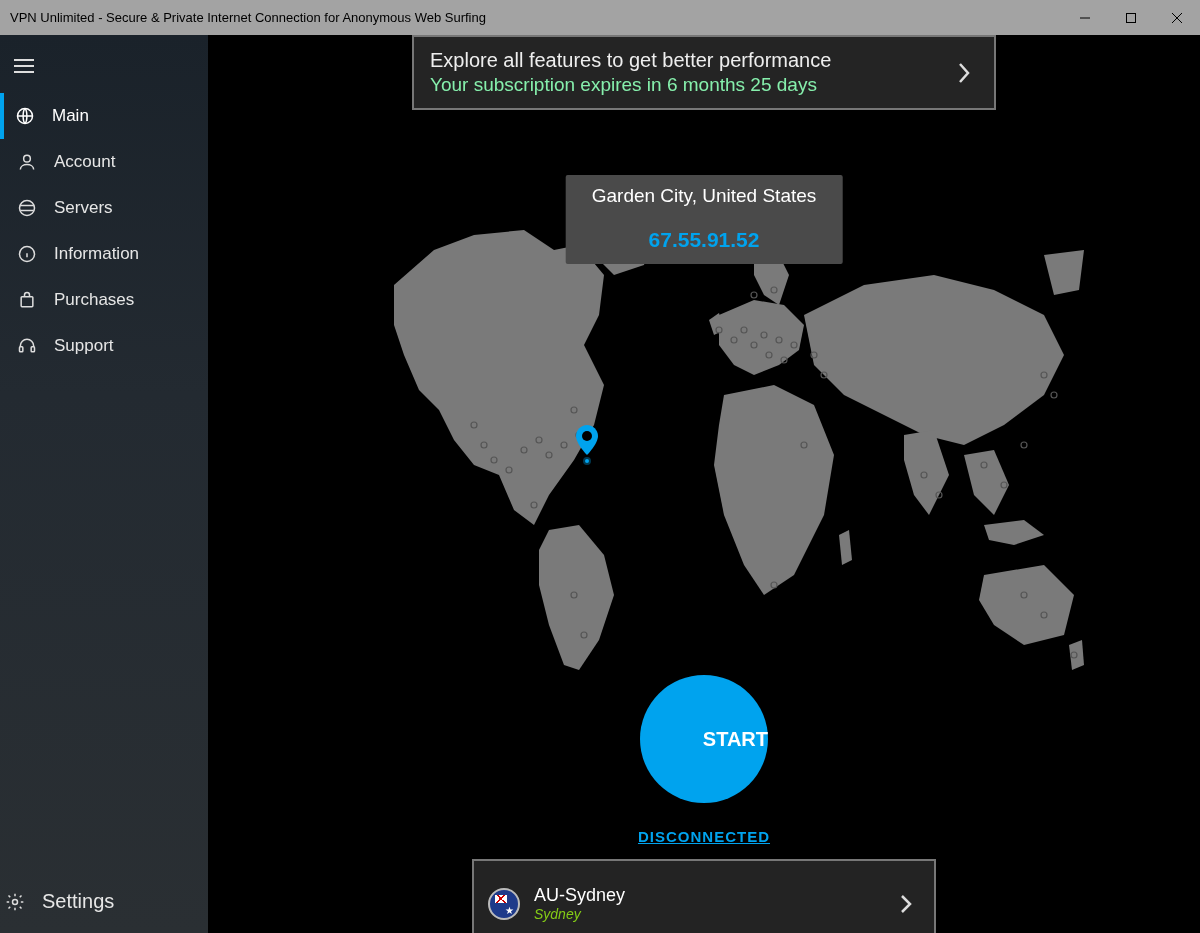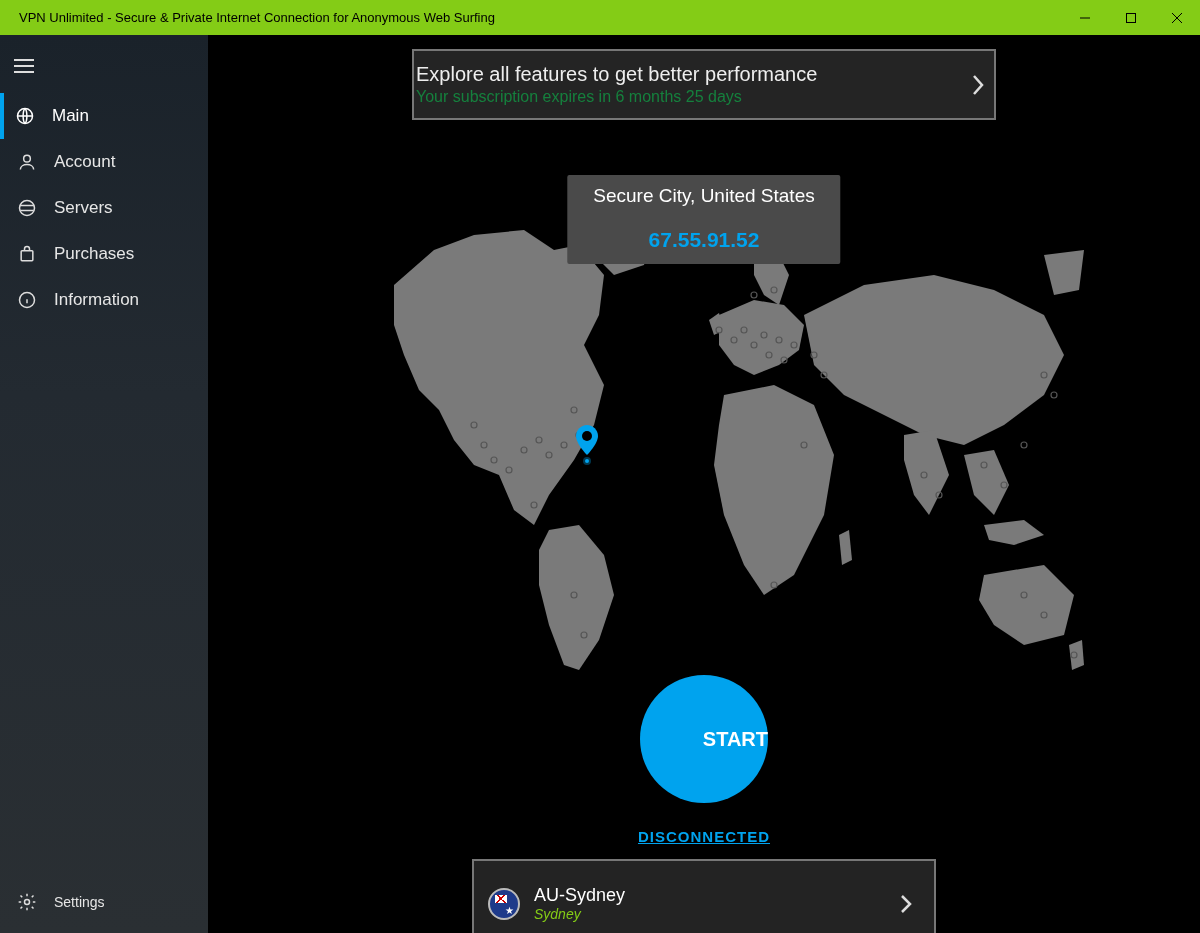--- a/index.html
+++ b/index.html
@@ -1,24 +1,24 @@
 <!DOCTYPE html>
 <html><head>
 <meta charset="utf-8">
 <style>
 * { margin: 0; padding: 0; box-sizing: border-box; font-family: "Segoe UI", Arial, sans-serif; }
 html, body { width: 1200px; height: 933px; background: #000; color: #fff; overflow: hidden; }
 
 .titlebar {
   height: 35px;
-  background: #84cc16;
+  background: #a3a3a3;
   color: #000;
   display: flex;
   align-items: center;
-  padding-left: 19px;
+  padding-left: 10px;
   font-size: 13px;
 }
 .titlebar .spacer { flex: 1; }
 .titlebar .winbtn {
   width: 46px; height: 35px;
   display: flex; align-items: center; justify-content: center;
   color: #000;
 }
 
 .app-body {
@@ -58,49 +58,48 @@
   width: 4px;
   background: #00a3ee;
 }
 .nav-item.active { color: #fff; padding-left: 14px; }
 
 .sidebar-spacer { flex: 1; }
 .settings-row {
   display: flex;
   align-items: center;
   gap: 16px;
-  padding: 16px 16px 20px 16px;
-  font-size: 14px;
+  padding: 16px 16px 20px 4px;
+  font-size: 20px;
   color: #e6e6e6;
   cursor: pointer;
 }
 .settings-row .ic { width: 22px; height: 22px; display:flex; align-items:center; justify-content:center; }
 
 .main {
   flex: 1;
   background: #000;
   position: relative;
   display: flex;
   flex-direction: column;
   align-items: center;
 }
 
 .banner {
-  margin-top: 14px;
   width: 584px;
   border: 2px solid #777;
   background: rgba(60,60,60,0.6);
   display: flex;
   align-items: center;
-  padding: 12px 2px;
+  padding: 12px 16px;
   cursor: pointer;
 }
 .banner-texts { flex: 1; }
 .banner-title { font-size: 20px; color: #eee; }
-.banner-sub { font-size: 16px; color: #15803d; margin-top: 2px; }
+.banner-sub { font-size: 19px; color: #86efac; margin-top: 2px; }
 .chev { width: 28px; height: 28px; display:flex; align-items:center; justify-content:center; color:#ddd; }
 
 .loc-card {
   position: absolute;
   top: 140px;
   left: 50%;
   transform: translateX(-50%);
   background: #4a4a4a;
   padding: 10px 26px 12px 26px;
   text-align: center;
@@ -274,34 +273,44 @@
           <svg width="20" height="20" viewBox="0 0 24 24" fill="none" stroke="#ddd" stroke-width="1.8">
             <circle cx="12" cy="12" r="9"></circle>
               <path d="M4 9h16M4 15h16"></path>
           </svg>
         </span>
         <span>Servers</span>
       </li>
       <li class="nav-item">
         <span class="ic">
           <svg width="20" height="20" viewBox="0 0 24 24" fill="none" stroke="#ddd" stroke-width="1.8">
+            <circle cx="12" cy="12" r="9"></circle>
+              <path d="M12 8h.01M12 11v5"></path>
+          </svg>
+        </span>
+        <span>Information</span>
+      </li>
+      <li class="nav-item">
+        <span class="ic">
+          <svg width="20" height="20" viewBox="0 0 24 24" fill="none" stroke="#ddd" stroke-width="1.8">
             <rect x="5" y="8" width="14" height="12" rx="1"></rect>
               <path d="M9 8V6a3 3 0 016 0v2"></path>
           </svg>
         </span>
         <span>Purchases</span>
       </li>
       <li class="nav-item">
         <span class="ic">
           <svg width="20" height="20" viewBox="0 0 24 24" fill="none" stroke="#ddd" stroke-width="1.8">
-            <circle cx="12" cy="12" r="9"></circle>
-              <path d="M12 8h.01M12 11v5"></path>
-          </svg>
-        </span>
-        <span>Information</span>
+            <path d="M4 13v-1a8 8 0 0116 0v1"></path>
+              <rect x="3" y="13" width="4" height="6" rx="1"></rect>
+              <rect x="17" y="13" width="4" height="6" rx="1"></rect>
+          </svg>
+        </span>
+        <span>Support</span>
       </li>
     </ul>
     <div class="sidebar-spacer"></div>
     <div class="settings-row">
       <span class="ic">
         <svg width="20" height="20" viewBox="0 0 24 24" fill="none" stroke="#ddd" stroke-width="1.8">
           <circle cx="12" cy="12" r="3"></circle>
           <path d="M12 2v3M12 19v3M4.2 4.2l2.1 2.1M17.7 17.7l2.1 2.1M2 12h3M19 12h3M4.2 19.8l2.1-2.1M17.7 6.3l2.1-2.1"></path>
         </svg>
       </span>
@@ -317,21 +326,21 @@
         <div class="banner-sub">Your subscription expires in 6 months 25 days</div>
       </div>
       <span class="chev">
         <svg width="14" height="24" viewBox="0 0 14 24" fill="none" stroke="#ddd" stroke-width="2.5">
             <path d="M3 3l8 9-8 9"></path>
           </svg>
       </span>
     </div>
 
     <div class="loc-card">
-      <div class="loc-city">Secure City, United States</div>
+      <div class="loc-city">Garden City, United States</div>
       <div class="loc-ip">67.55.91.52</div>
     </div>
 
     <div class="map-wrap">
       <svg viewBox="0 0 760 500" preserveAspectRatio="xMidYMid meet">
 
         <g class="land">
 
           <path d="M70 90 L110 55 L150 40 L200 35 L230 55 L255 50 L280 80 L275 120 L260 150 L280 190 L270 230 L250 265 L225 300 L210 330 L190 315 L175 280 L150 270 L130 245 L115 215 L95 195 L80 160 L70 130 Z"></path>
 

